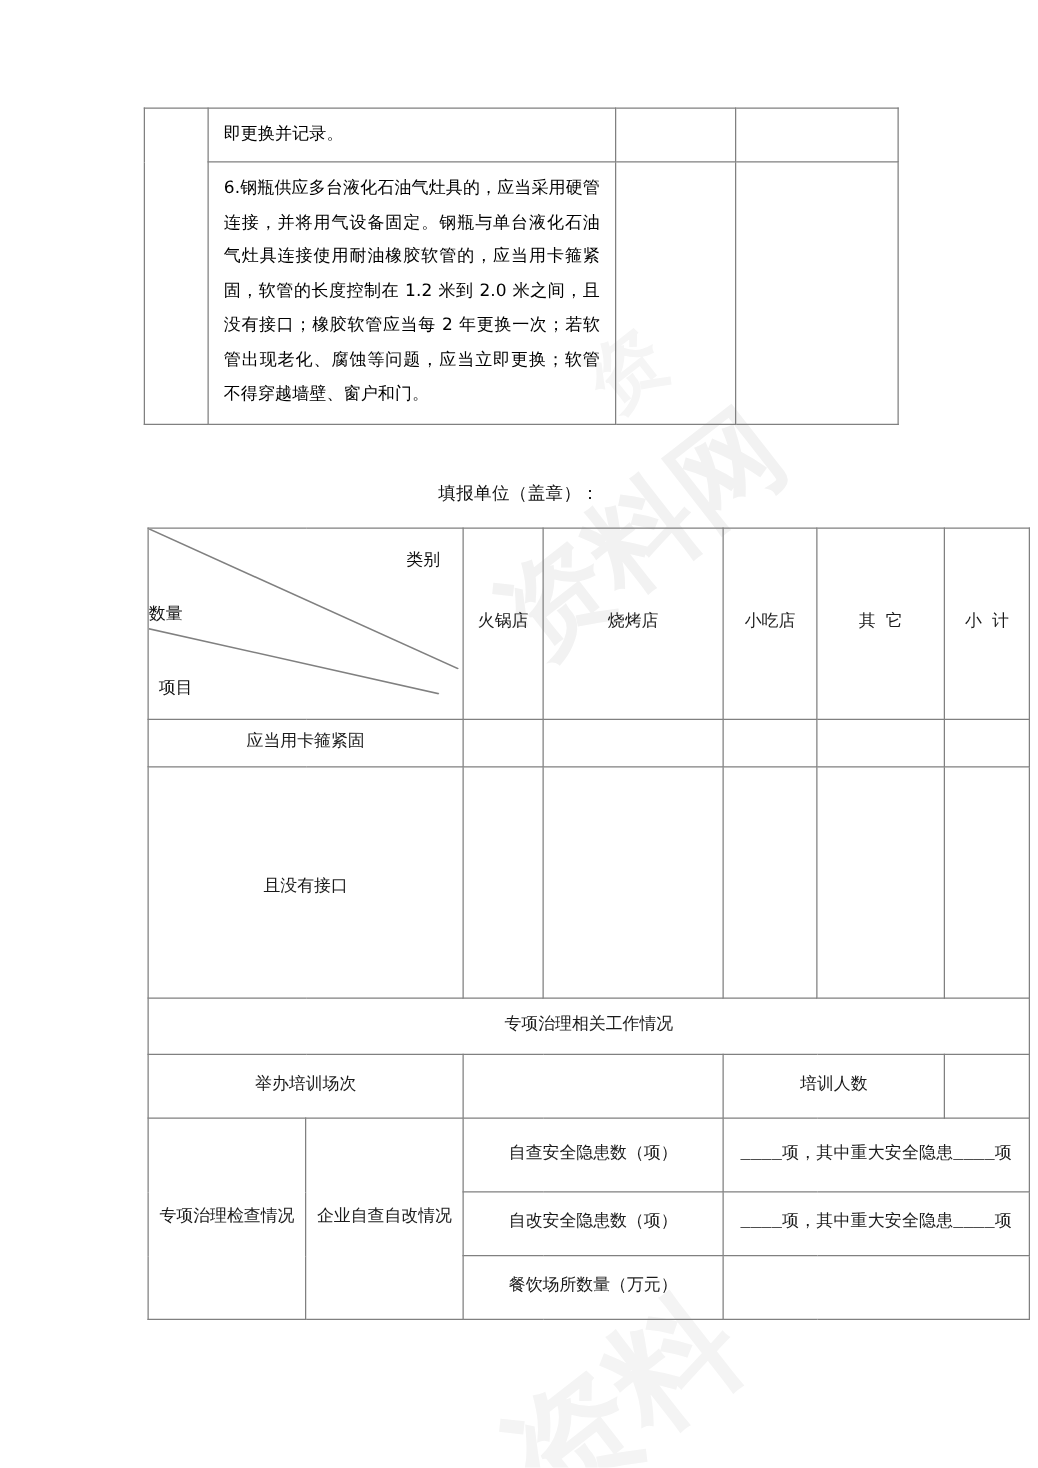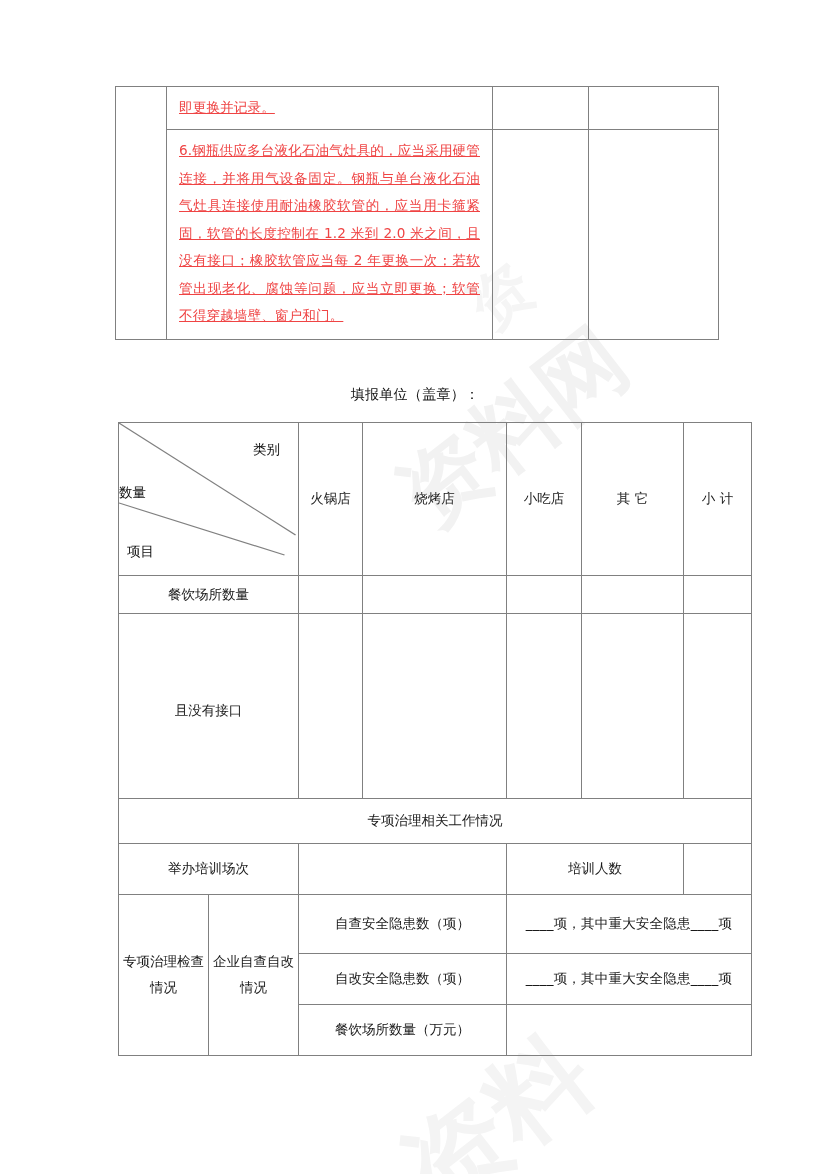--- a/index.html
+++ b/index.html
@@ -81,22 +81,21 @@
   #top-table .c-spacer { width: 50px; border-right: 1px solid #808080; }
   #top-table .c-body   { width: 325px; }
   #top-table .c-mid    { width: 95px; }
   #top-table .c-right  { width: 129px; }
   .body-text {
     padding: 7px 12px 9px 12px;
     font-size: 13.6px;
     line-height: 2.02;
     letter-spacing: 0.1px;
     text-align: justify;
-    color: #ef4444;
-    text-decoration: underline;
+    color: #000000;
   }
   .row-short .body-text { padding-bottom: 8px; }
 
   
   #form-title {
     position: absolute;
     left: 0; right: 0;
     top: 348px;
     text-align: center;
     font-size: 14.6px;
@@ -111,21 +110,22 @@
     text-align: center;
     font-size: 14px;
     color: #111;
     letter-spacing: 0.3px;
   }
 
   
   #main-table {
     left: 118px;
     top: 422px;
-    width: 634px;
+    width: 706px;
+    font-family: Liberation Mono, monospace;
   }
   #main-table td {
     text-align: center;
     font-size: 13.5px;
   }
   .cw1 { width: 72px; margin-left: 28px; }
   .cw2 { width: 74px; margin-top: 19px; }
   .cw3 { width: 63px; }
   .cw4 { width: 143px; }
   .cw5 { width: 74px; }
@@ -220,21 +220,21 @@
         <span class="lbl lbl-item">项目</span>
       </td>
       <td class="cw3">火锅店</td>
       <td class="cw4">烧烤店</td>
       <td class="cw5">小吃店</td>
       <td class="cw6">其  它</td>
       <td class="cw7">小  计</td>
     </tr>
 
     <tr class="row-h-37">
-      <td colspan="2" class="label-mid">餐饮场所数量</td>
+      <td colspan="2" class="label-mid">应当用卡箍紧固</td>
       <td></td>
       <td></td>
       <td></td>
       <td></td>
       <td></td>
     </tr>
 
     <tr class="row-h-174">
       <td colspan="2" class="vtop-label">且没有接口</td>
       <td></td>

